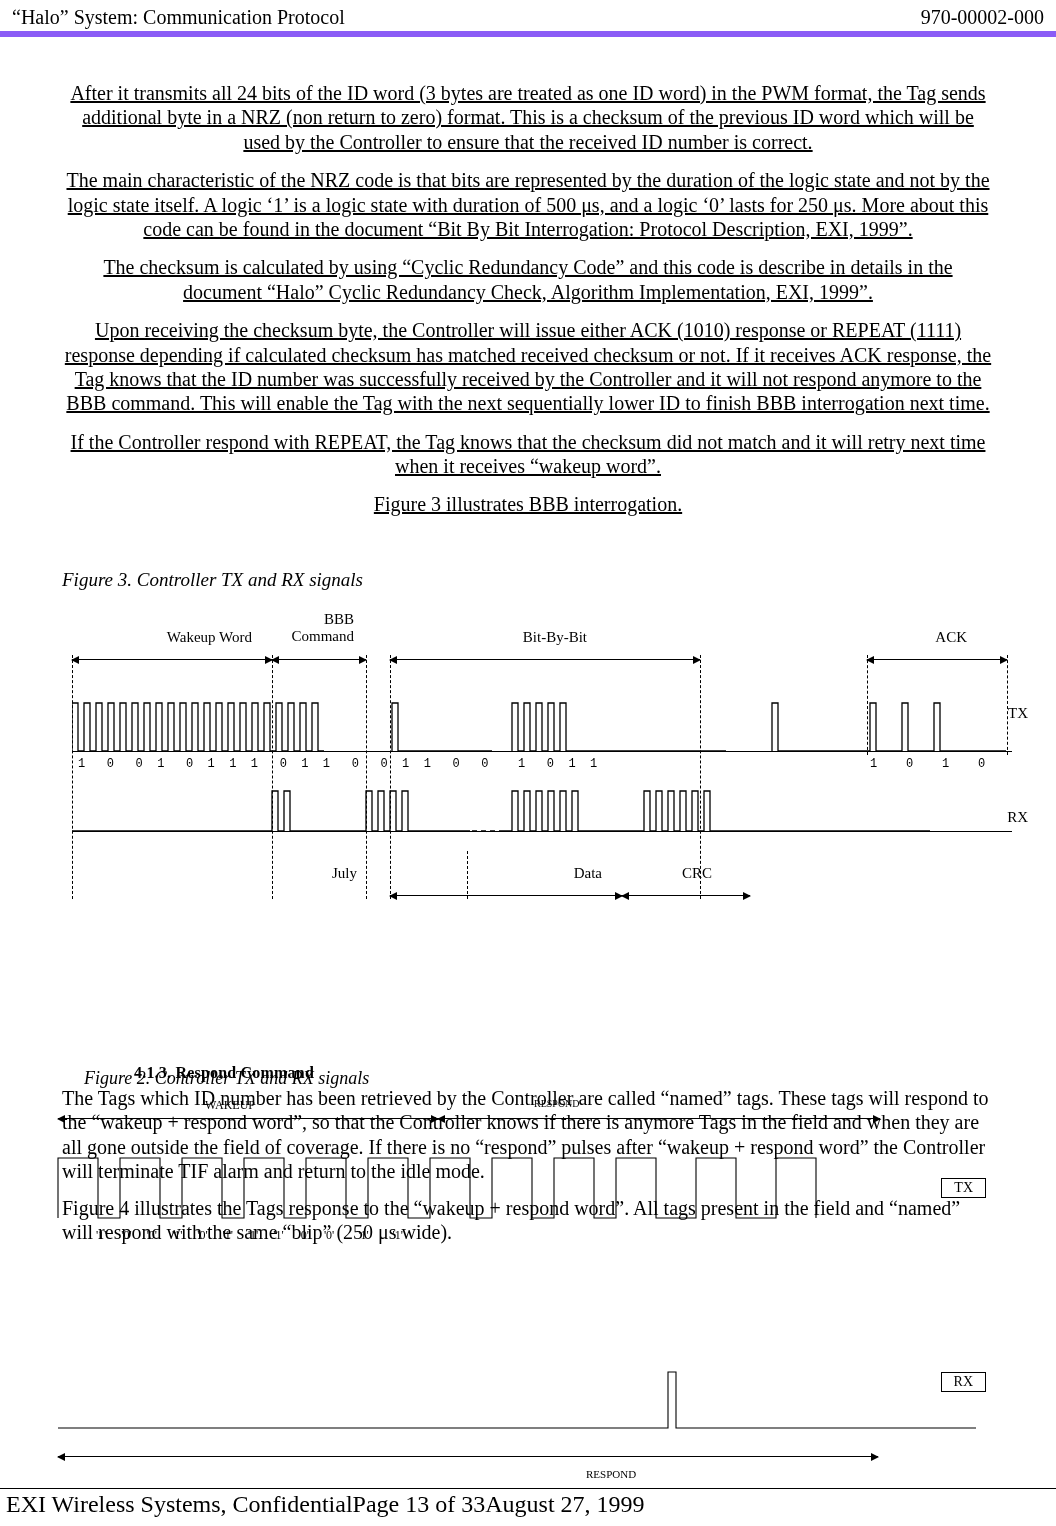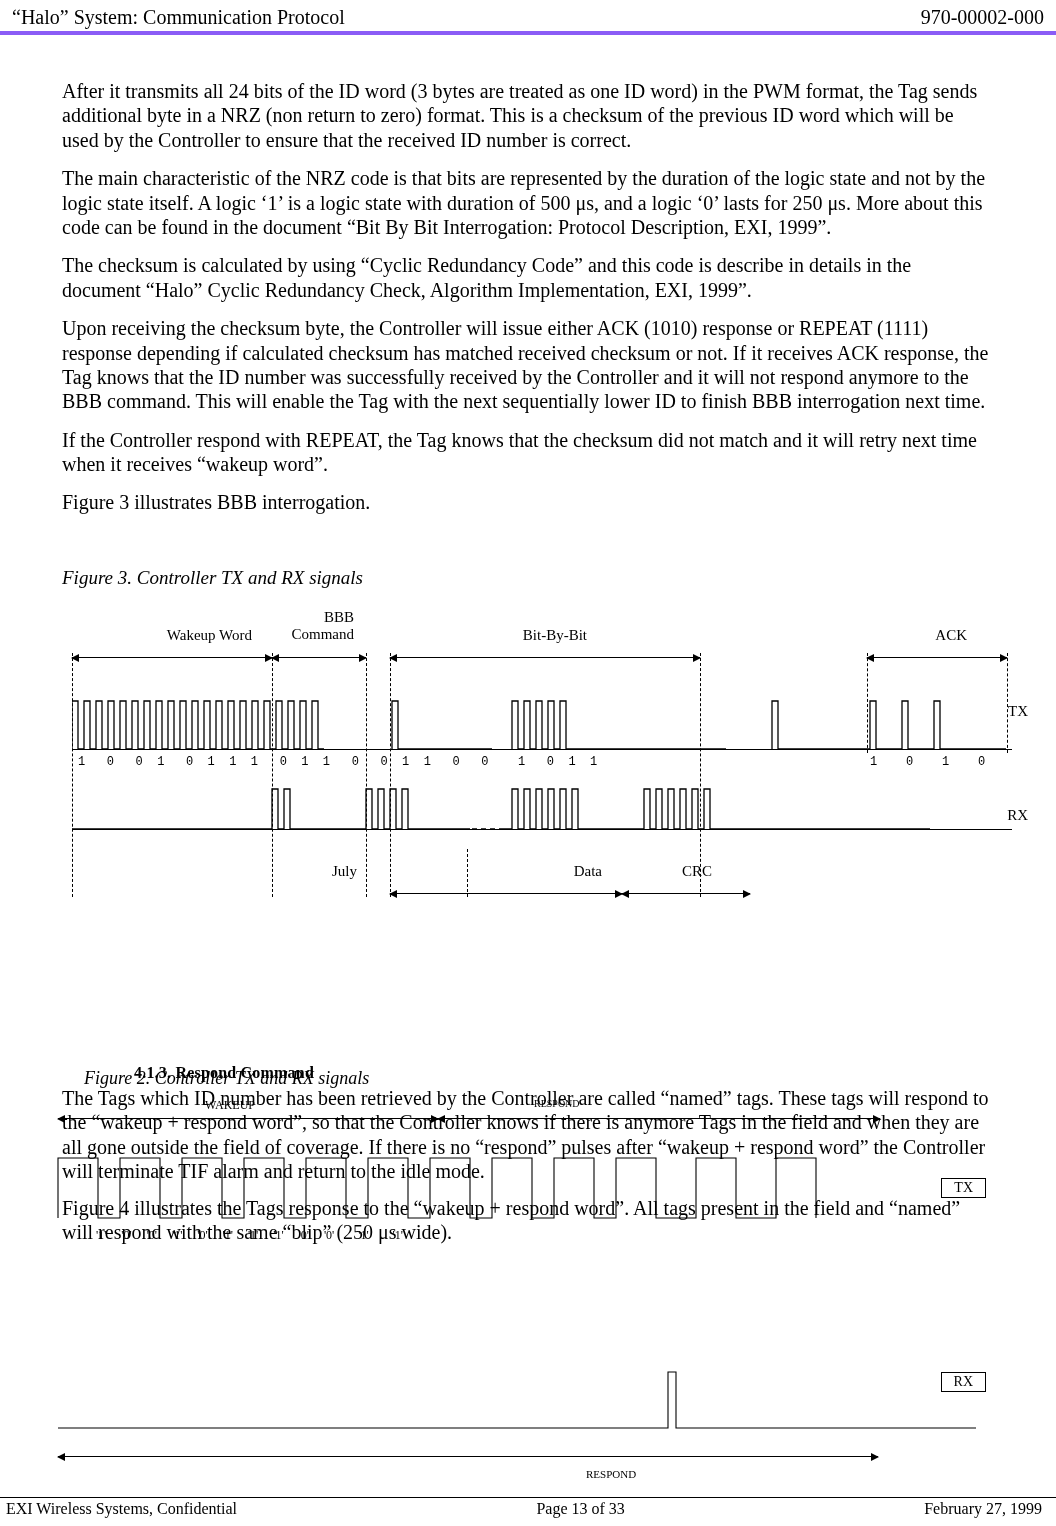--- a/index.html
+++ b/index.html
@@ -12,40 +12,40 @@
     color: #000;
     background: #fff;
     position: relative;
     box-sizing: border-box;
   }
   .header {
     display: flex;
     justify-content: space-between;
     padding: 6px 12px 2px 12px;
     font-size: 20px;
-    border-bottom: 4px solid #8b5cf6;
+    border-bottom: 6px solid #8b5cf6;
   }
   .footer {
     position: absolute;
     bottom: 8px;
     left: 0; right: 0;
     display: flex;
-    justify-content: space-between;
+    justify-content: flex-start;
     padding: 2px 14px 0 6px;
-    font-size: 16px;
+    font-size: 24px;
     border-top: 1px solid #000;
-    gap: 42px;
   }
   .content {
     padding: 44px 62px 0 62px;
   }
   .content p {
     margin: 0 0 14px 0;
     line-height: 1.22;
-    text-align: left;
+    text-align: center;
+    text-decoration: underline;
   }
   .fig-caption {
     font-style: italic;
     font-size: 19px;
     margin: 52px 0 20px 0;
   }
   .section-head {
     font-weight: bold;
     font-size: 16px;
     margin: 0 0 4px 0;
@@ -197,14 +197,14 @@
   <div class="lbl" style="left:46px;top:160px;font-size:12px;width:770px;text-align:left;white-space:pre">'1'     '0'     '0'     '1'     '0'     '1'     '1'     '1'     '0'     '0'        '1'        '1'</div>
   <div class="rx-box" style="top:110px">TX</div>
   <div class="rx-box" style="top:304px">RX</div>
   <div class="arrow-line" style="left:8px;top:388px;width:820px"></div>
   <div class="lbl" style="left:536px;top:400px;font-size:11px">RESPOND</div>
 </div>
 
 <div class="footer">
   <span>EXI Wireless Systems, Confidential</span>
   <span>Page 13 of 33</span>
-  <span>February 27, 1999</span>
+  <span>August 27, 1999</span>
 </div>
 
 </body></html>

